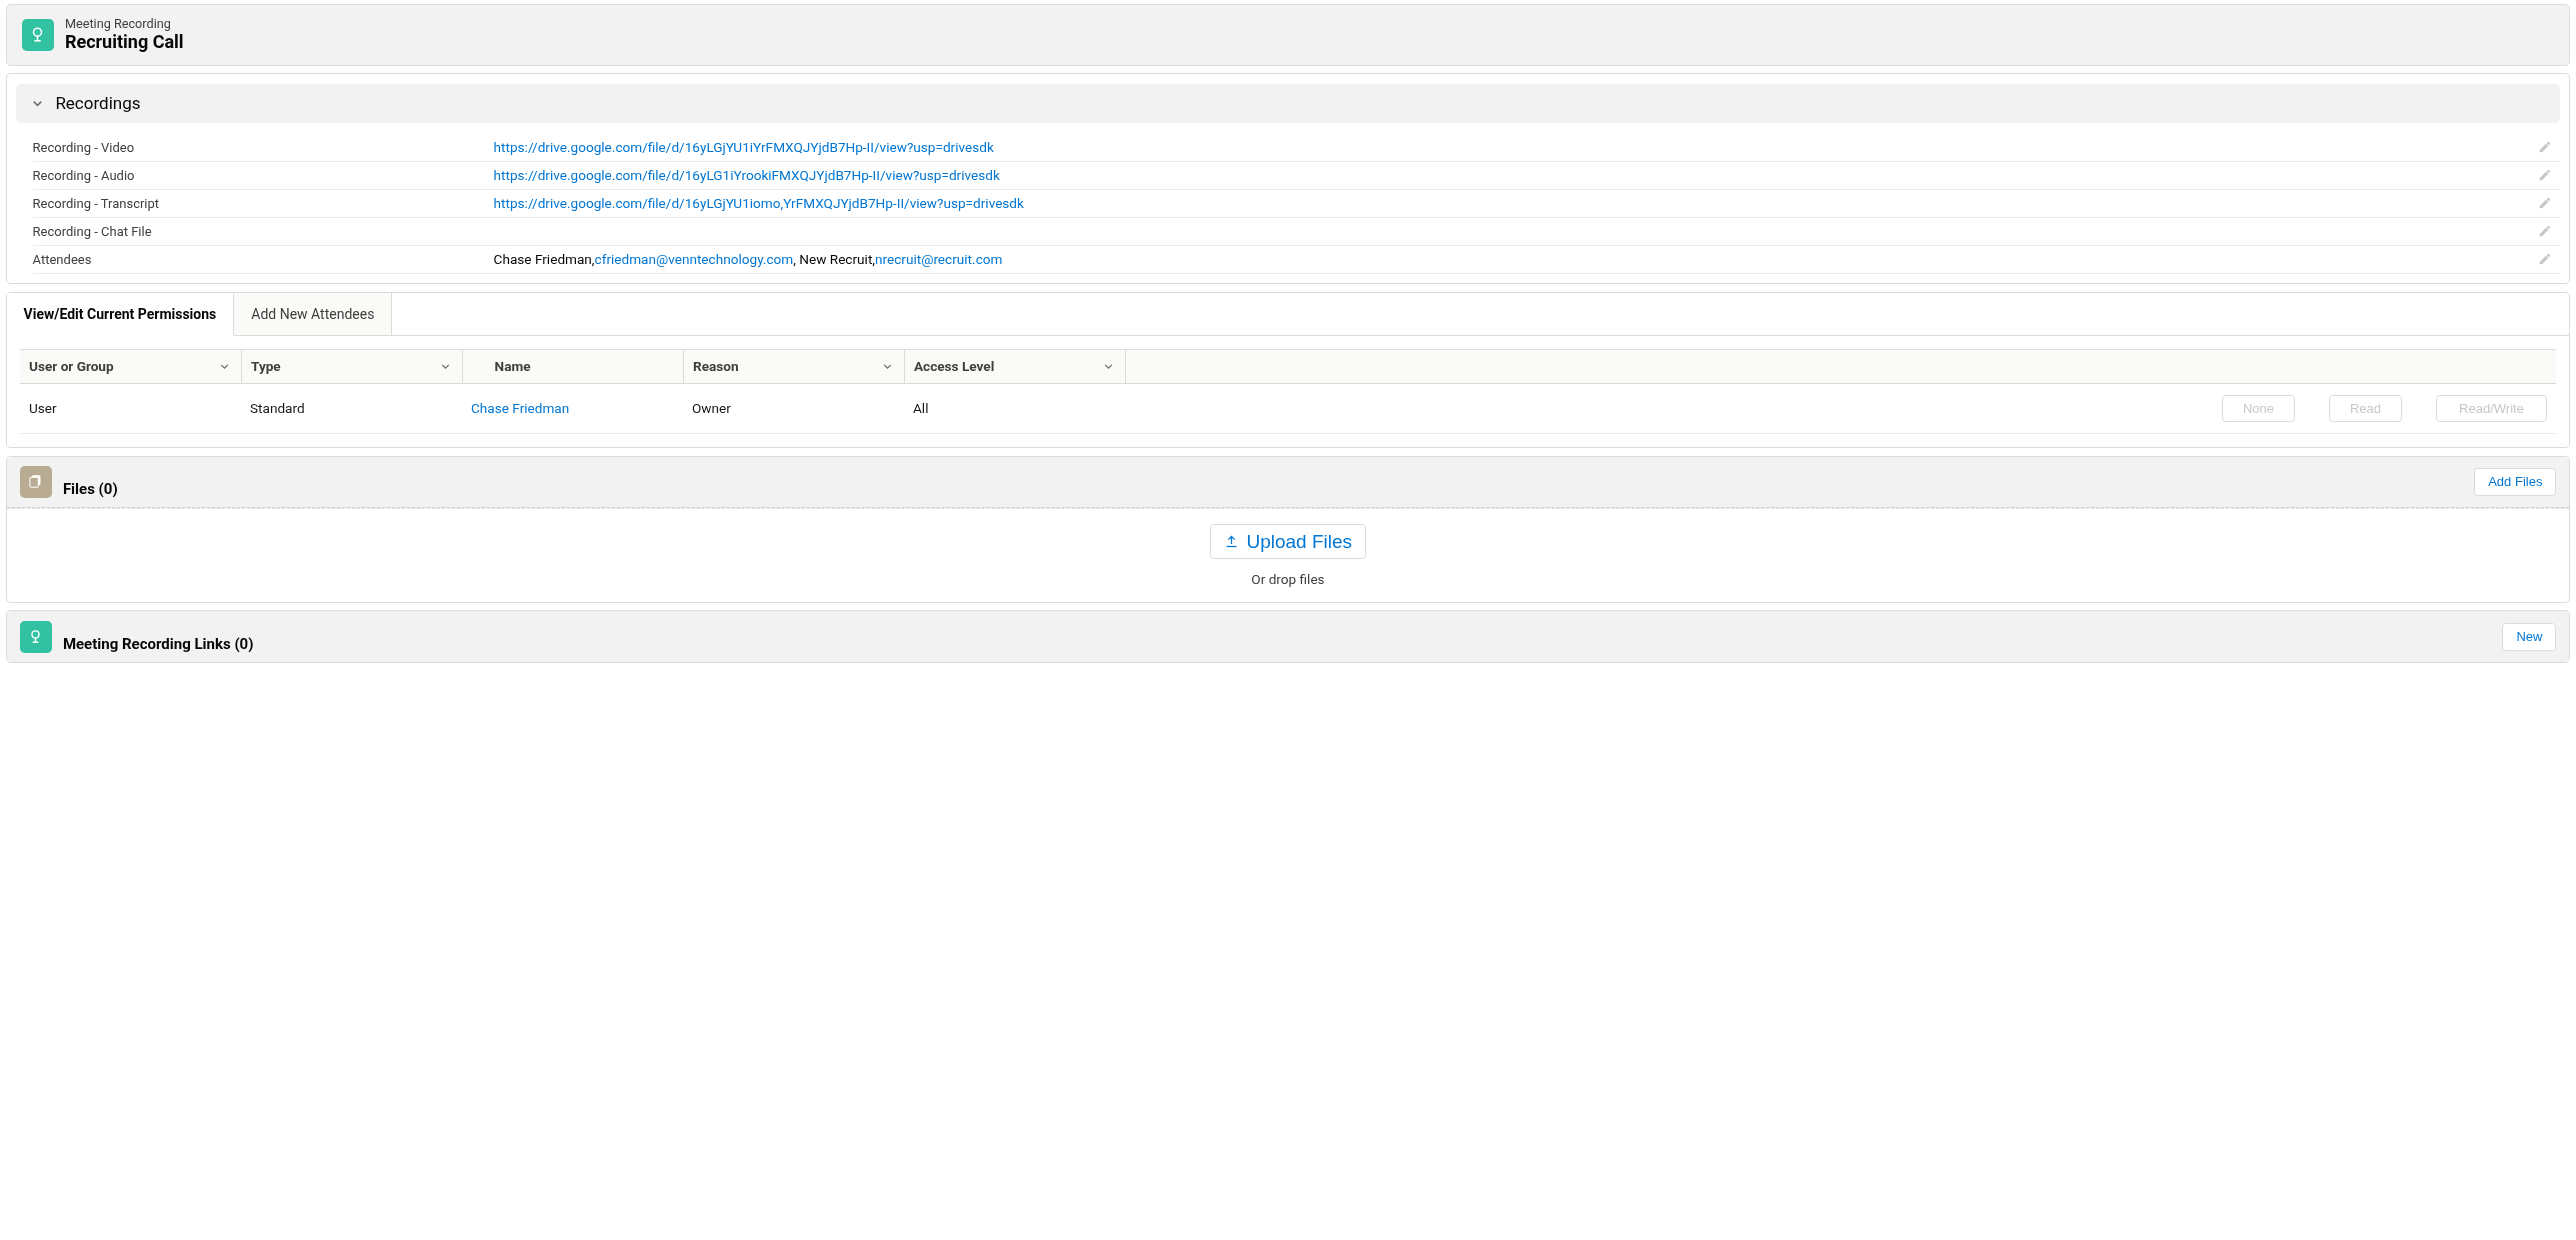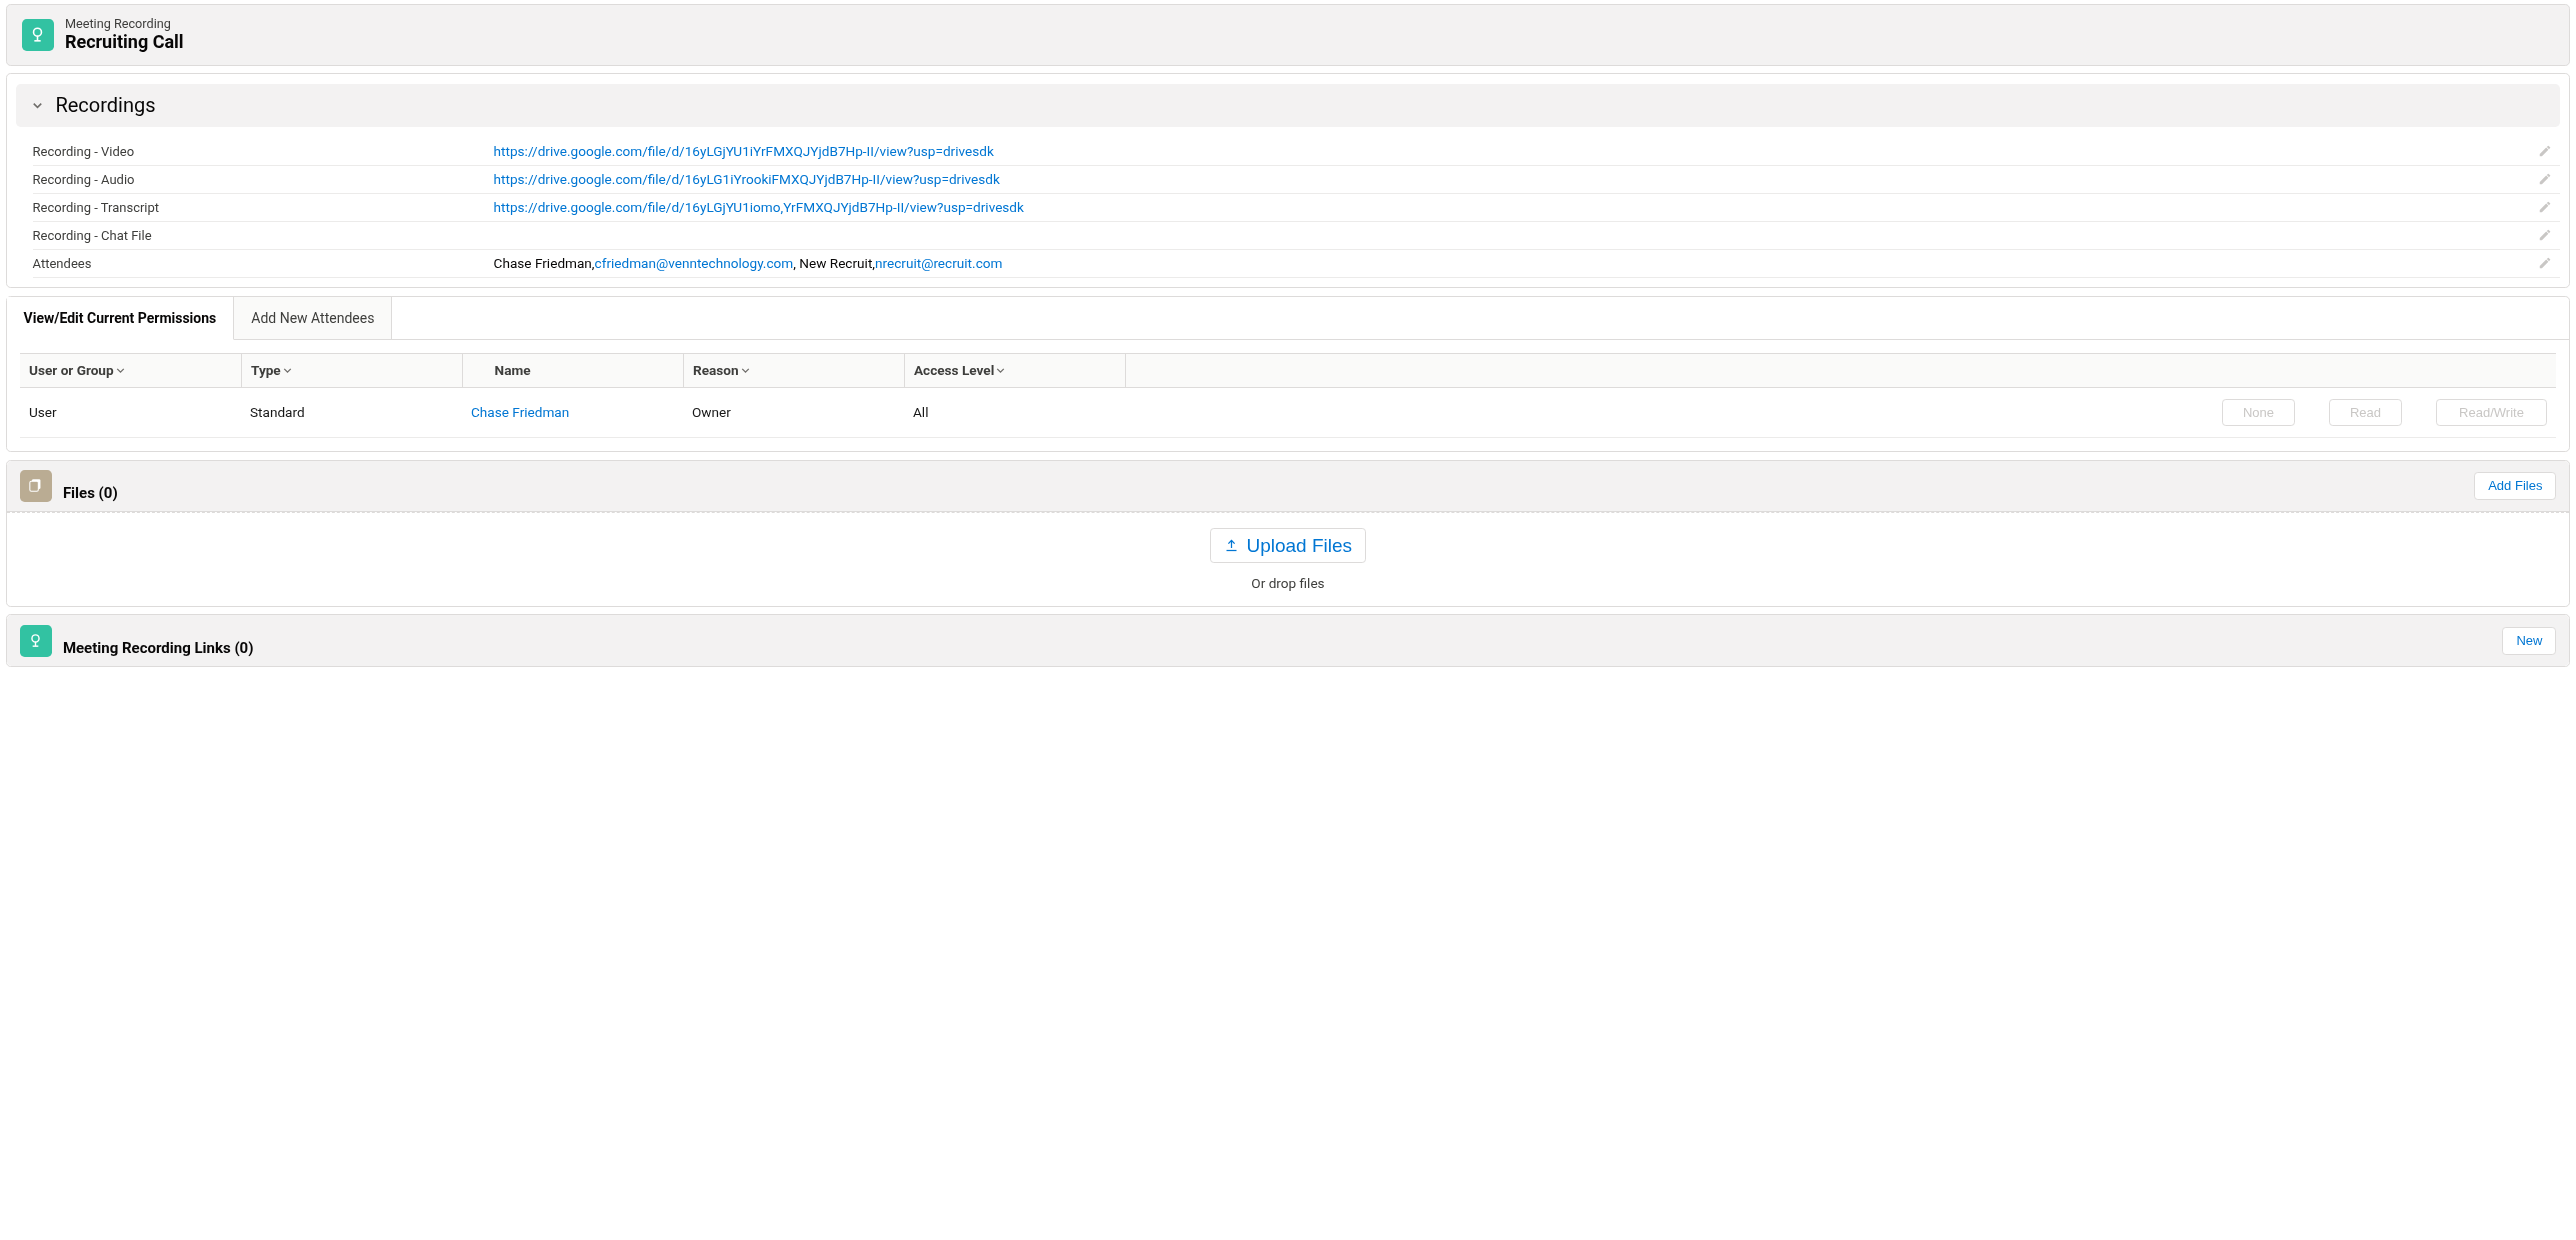--- a/index.html
+++ b/index.html
@@ -44,21 +44,21 @@
     display: flex;
     align-items: center;
     gap: 9.4px;
   }
   .chevron-btn {
     width: 17px; height: 17px;
     display: flex; align-items: center; justify-content: center;
     color: #706e6b;
     cursor: pointer;
   }
-  .section-title { font-size: 20px; color: #080707; font-weight: 400; }
+  .section-title { font-size: 17px; color: #080707; font-weight: 400; }
   .kv-list { padding: 1.9px 9.4px 9.4px 26px; }
   .kv-row {
     display: flex;
     align-items: center;
     border-bottom: 0.9px solid #ecebea;
     min-height: 28px;
     padding: 1.9px 0;
   }
   .kv-label {
     width: 461px;
@@ -110,20 +110,21 @@
     background: #fafaf9;
     border-top: 0.9px solid #dddbda;
     border-bottom: 0.9px solid #dddbda;
   }
   .pt-cell {
     padding: 8.5px 9.4px;
     font-size: 13.6px;
     border-left: 0.9px solid #dddbda;
     display: flex;
     align-items: center;
+    justify-content: space-between;
   }
   .pt-cell:first-child { border-left: none; }
   .pt-header .pt-cell { font-weight: 700; color: #3e3e3c; }
   .col-ug { width: 221px; }
   .col-type { width: 221px; }
   .col-name { width: 221px; padding-left: 32px; }
   .col-reason { width: 221px; }
   .col-access { width: 221px; }
   .col-btns { flex: 1; justify-content: flex-end; padding-right: 3.8px; gap: 34px; }
   .pt-row { display: flex; border-bottom: 0.9px solid #ecebea; }

